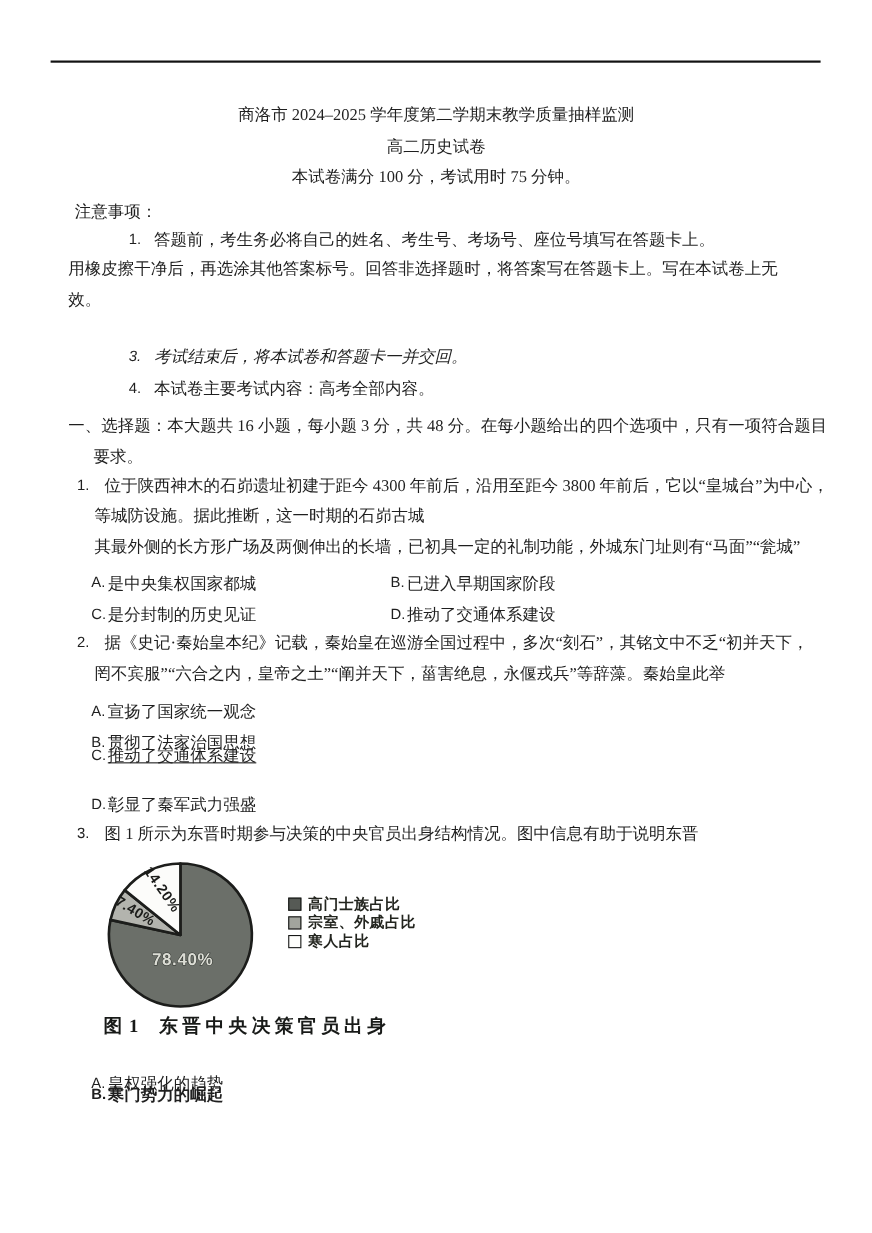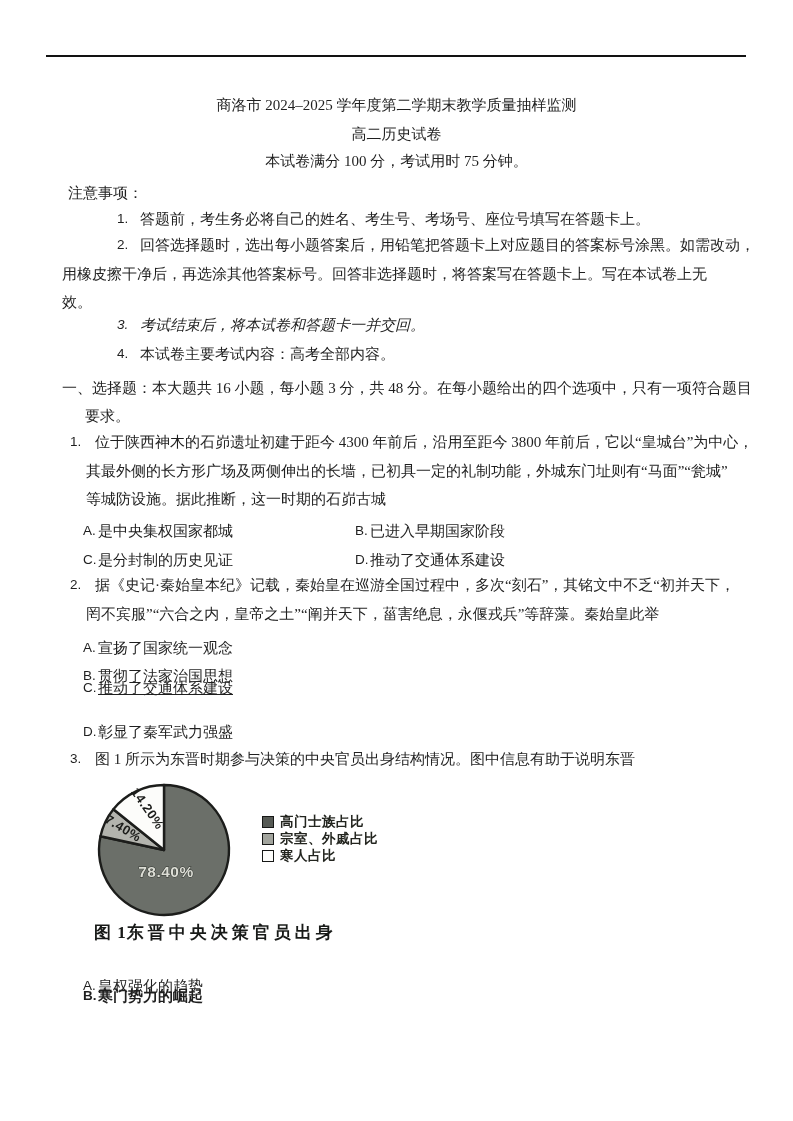--- a/index.html
+++ b/index.html
@@ -21,21 +21,21 @@
   .nnum{display:inline-block;width:23px;font-family:"Liberation Sans","DejaVu Sans",sans-serif;font-size:13.5px;position:relative;top:-1px;}
   .letter{display:inline-block;width:15px;}
   .indent55{margin-left:55px;}
   .hang{padding-left:16px;}
   .hang23{padding-left:23px;}
   .opt-row{position:absolute;line-height:20px;}
   .figure-caption{
     position:absolute;left:94px;top:921px;font-weight:bold;font-size:17px;
     letter-spacing:4px;color:#181a18;
   }
-  .figure-caption .cap-prefix{letter-spacing:1px;}
+  .figure-caption .cap-prefix{margin-right:18px;letter-spacing:1px;}
   .legend{position:absolute;left:262px;top:813px;text-align:right;}
   .legend-row{display:flex;align-items:center;height:17px;}
   .legend-swatch{
     width:10px;height:10px;border:1.8px solid #161716;margin-right:6px;flex:0 0 auto;
   }
   .legend-label{
     font-weight:bold;font-size:13.5px;letter-spacing:0.5px;color:#23251f;
     font-family:"Liberation Serif","DejaVu Serif",serif;
   }
   .pct-light{
@@ -59,42 +59,41 @@
   <div class="abs center l20" style="top:124px;">高二历史试卷</div>
   <div class="abs center l20" style="top:151px;">本试卷满分 100 分，考试用时 75 分钟。</div>
 
   <div class="abs l20" style="left:68px;top:183px;">注意事项：</div>
 
   <div class="abs l20" style="left:62px;top:209px;">
     <span class="nnum indent55">1.</span><span>答题前，考生务必将自己的姓名、考生号、考场号、座位号填写在答题卡上。</span>
   </div>
 
   <div class="abs ml28" style="left:62px;top:231px;">
-    <div><span class="nnum indent55">2.</span><span>回答选择题时，选出每小题答案后，用铅笔把答题卡上对应题目的答案标号涂黑。如需改动，</span></div>
     <div>用橡皮擦干净后，再选涂其他答案标号。回答非选择题时，将答案写在答题卡上。写在本试卷上无</div>
     <div>效。</div>
   </div>
 
   <div class="abs l20" style="left:62px;top:315px;font-style:italic;">
     <span class="nnum indent55">3.</span><span>考试结束后，将本试卷和答题卡一并交回。</span>
   </div>
 
   <div class="abs l20" style="left:62px;top:344px;">
     <span class="nnum indent55">4.</span><span>本试卷主要考试内容：高考全部内容。</span>
   </div>
 
   <div class="abs ml28" style="left:62px;top:374px;">
     <div>一、选择题：本大题共 16 小题，每小题 3 分，共 48 分。在每小题给出的四个选项中，只有一项符合题目</div>
     <div class="hang23">要求。</div>
   </div>
 
   <div class="abs ml28" style="left:70px;top:428px;">
     <div><span class="qnum">1.</span><span>位于陕西神木的石峁遗址初建于距今 4300 年前后，沿用至距今 3800 年前后，它以“皇城台”为中心，</span></div>
+    <div class="hang">等城防设施。据此推断，这一时期的石峁古城</div>
     <div class="hang">其最外侧的长方形广场及两侧伸出的长墙，已初具一定的礼制功能，外城东门址则有“马面”“瓮城”</div>
-    <div class="hang">等城防设施。据此推断，这一时期的石峁古城</div>
   </div>
   <div class="opt-row" style="left:83px;top:521px;"><span class="letter">A.</span><span>是中央集权国家都城</span></div>
   <div class="opt-row" style="left:355px;top:521px;"><span class="letter">B.</span><span>已进入早期国家阶段</span></div>
   <div class="opt-row" style="left:83px;top:550px;"><span class="letter">C.</span><span>是分封制的历史见证</span></div>
   <div class="opt-row" style="left:355px;top:550px;"><span class="letter">D.</span><span>推动了交通体系建设</span></div>
 
   <div class="abs ml28" style="left:70px;top:571px;">
     <div><span class="qnum">2.</span><span>据《史记·秦始皇本纪》记载，秦始皇在巡游全国过程中，多次“刻石”，其铭文中不乏“初并天下，</span></div>
     <div class="hang">罔不宾服”“六合之内，皇帝之土”“阐并天下，菑害绝息，永偃戎兵”等辞藻。秦始皇此举</div>
   </div>

